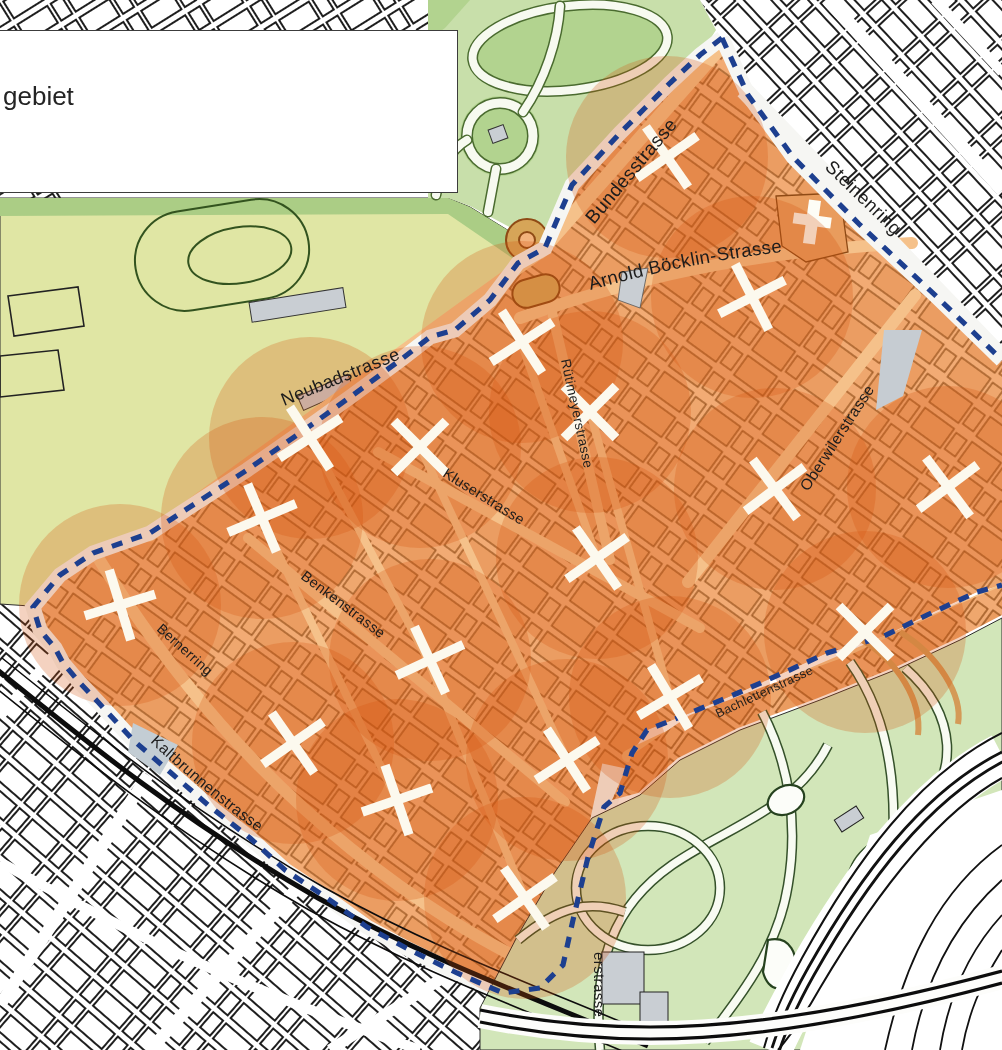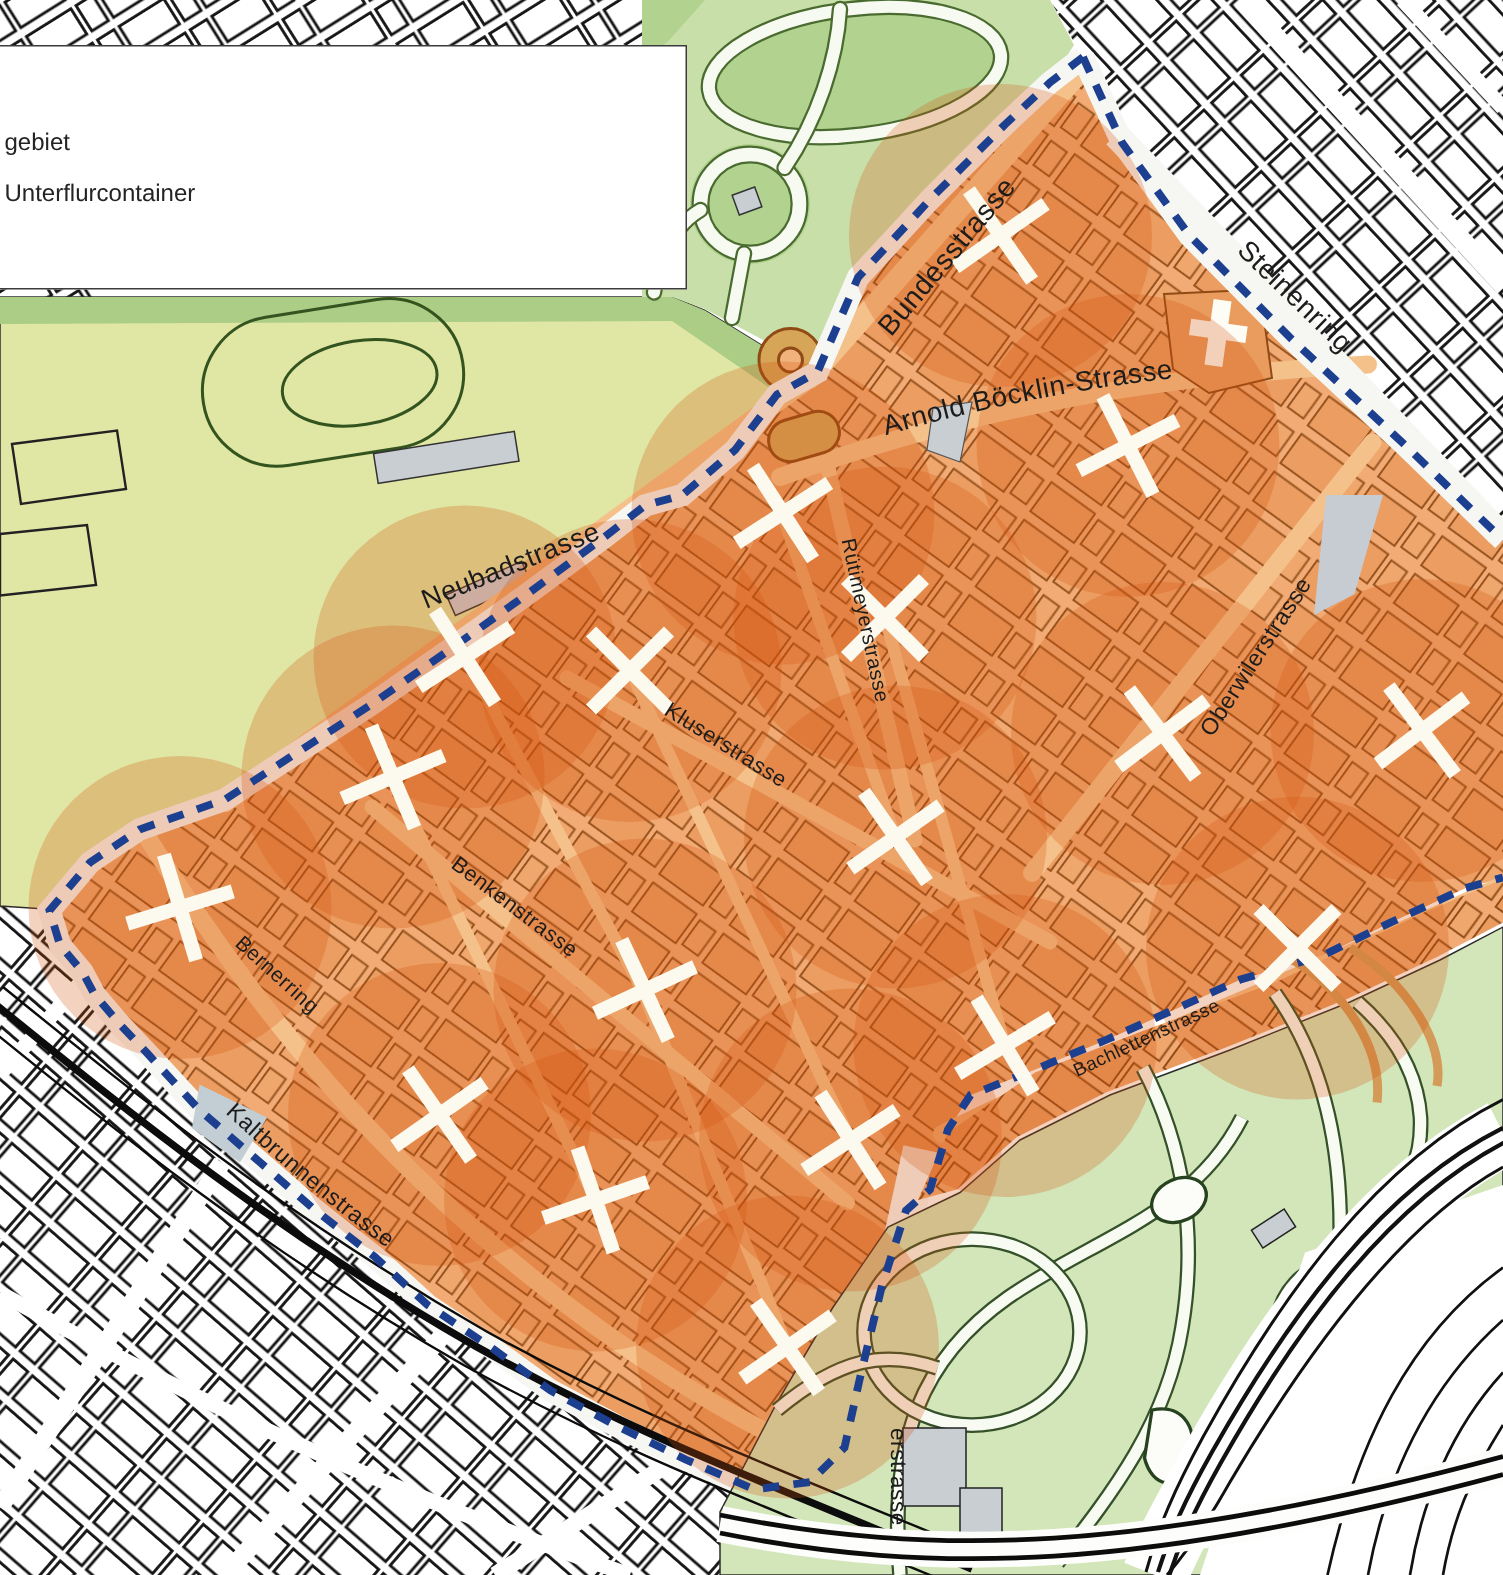--- a/index.html
+++ b/index.html
@@ -1,21 +1,21 @@
 <!DOCTYPE html>
 <html><head>
 <meta charset="utf-8">
 <style>
   html,body{margin:0;padding:0;background:#fff;}
   .stage{position:relative;width:1002px;height:1050px;overflow:hidden;background:#fff;
          font-family:"Liberation Sans",sans-serif;}
   .stage svg{position:absolute;left:0;top:0;}
   .legend{position:absolute;left:-34px;top:30px;width:492px;height:163px;background:#ffffff;
           border:1.6px solid #3c3c3c;box-sizing:border-box;padding:48px 0 0 36px;z-index:5;}
-  .legend-item{font-size:16px;line-height:34px;color:#242424;white-space:nowrap;}
+  .legend-item{font-size:26px;line-height:34px;color:#242424;white-space:nowrap;}
   text.slabel{fill:#1c1c1c;letter-spacing:.4px;}
 </style>
 </head>
 <body>
 
 <div class="stage">
 <svg width="1002" height="1050" viewBox="0 0 1002 1050" xmlns="http://www.w3.org/2000/svg">
   <defs>
     <pattern id="patCityTL" width="56" height="27" patternUnits="userSpaceOnUse" patternTransform="rotate(-32)">
       <rect width="56" height="27" fill="#fff"></rect>
@@ -310,15 +310,14 @@
         <text class="slabel" font-size="14.5" x="300" y="578" transform="rotate(37 300 578)">Benkenstrasse</text>
         <text class="slabel" font-size="14" x="156" y="630" transform="rotate(42 156 630)">Bernerring</text>
         <text class="slabel" font-size="12.5" x="718" y="718" transform="rotate(-25 718 718)">Bachlettenstrasse</text>
         <text class="slabel" font-size="15.5"><textPath startOffset="0%" xlink:href="#pathKaltLabel">Kaltbrunnenstrasse</textPath></text>
         <text class="slabel" font-size="15" x="594" y="952" transform="rotate(90 594 952)">erstrasse</text>
       </g>
 </svg>
 
 <div class="legend" id="legend-box">
       <div class="legend-item">gebiet</div>
-      <div class="legend-item">Unterflurcontainer</div>
     </div>
 </div>
 
 </body></html>

